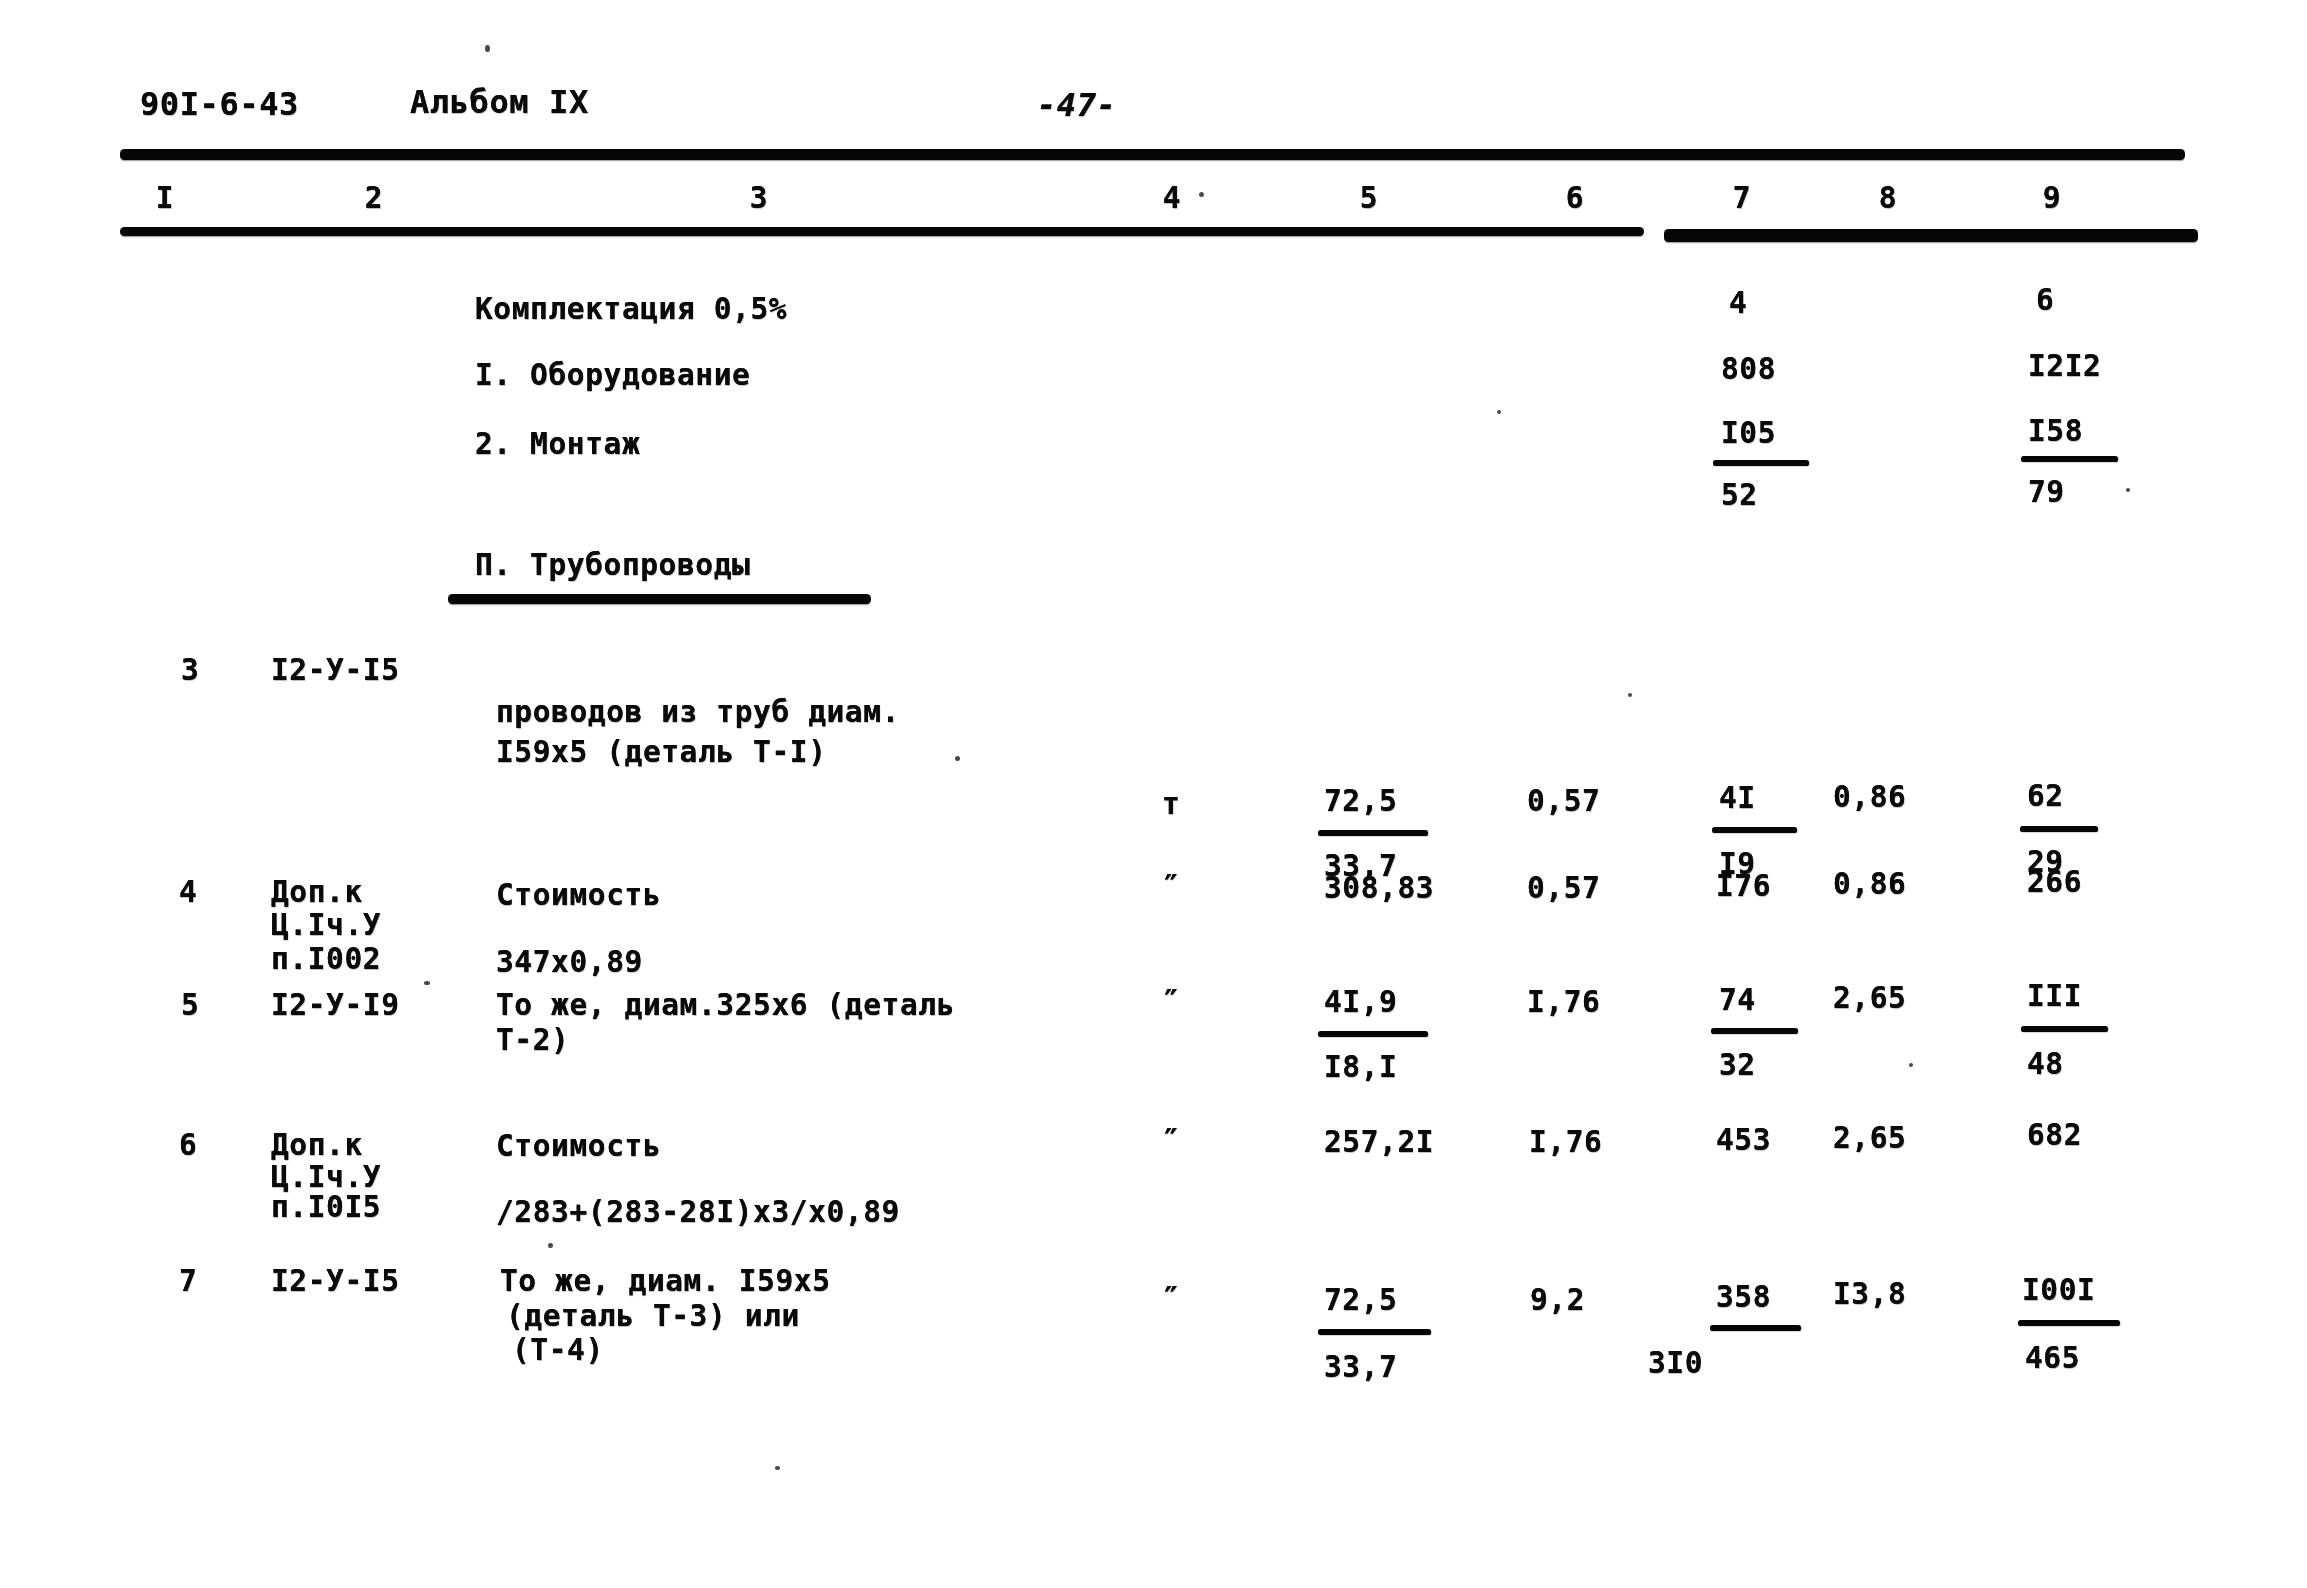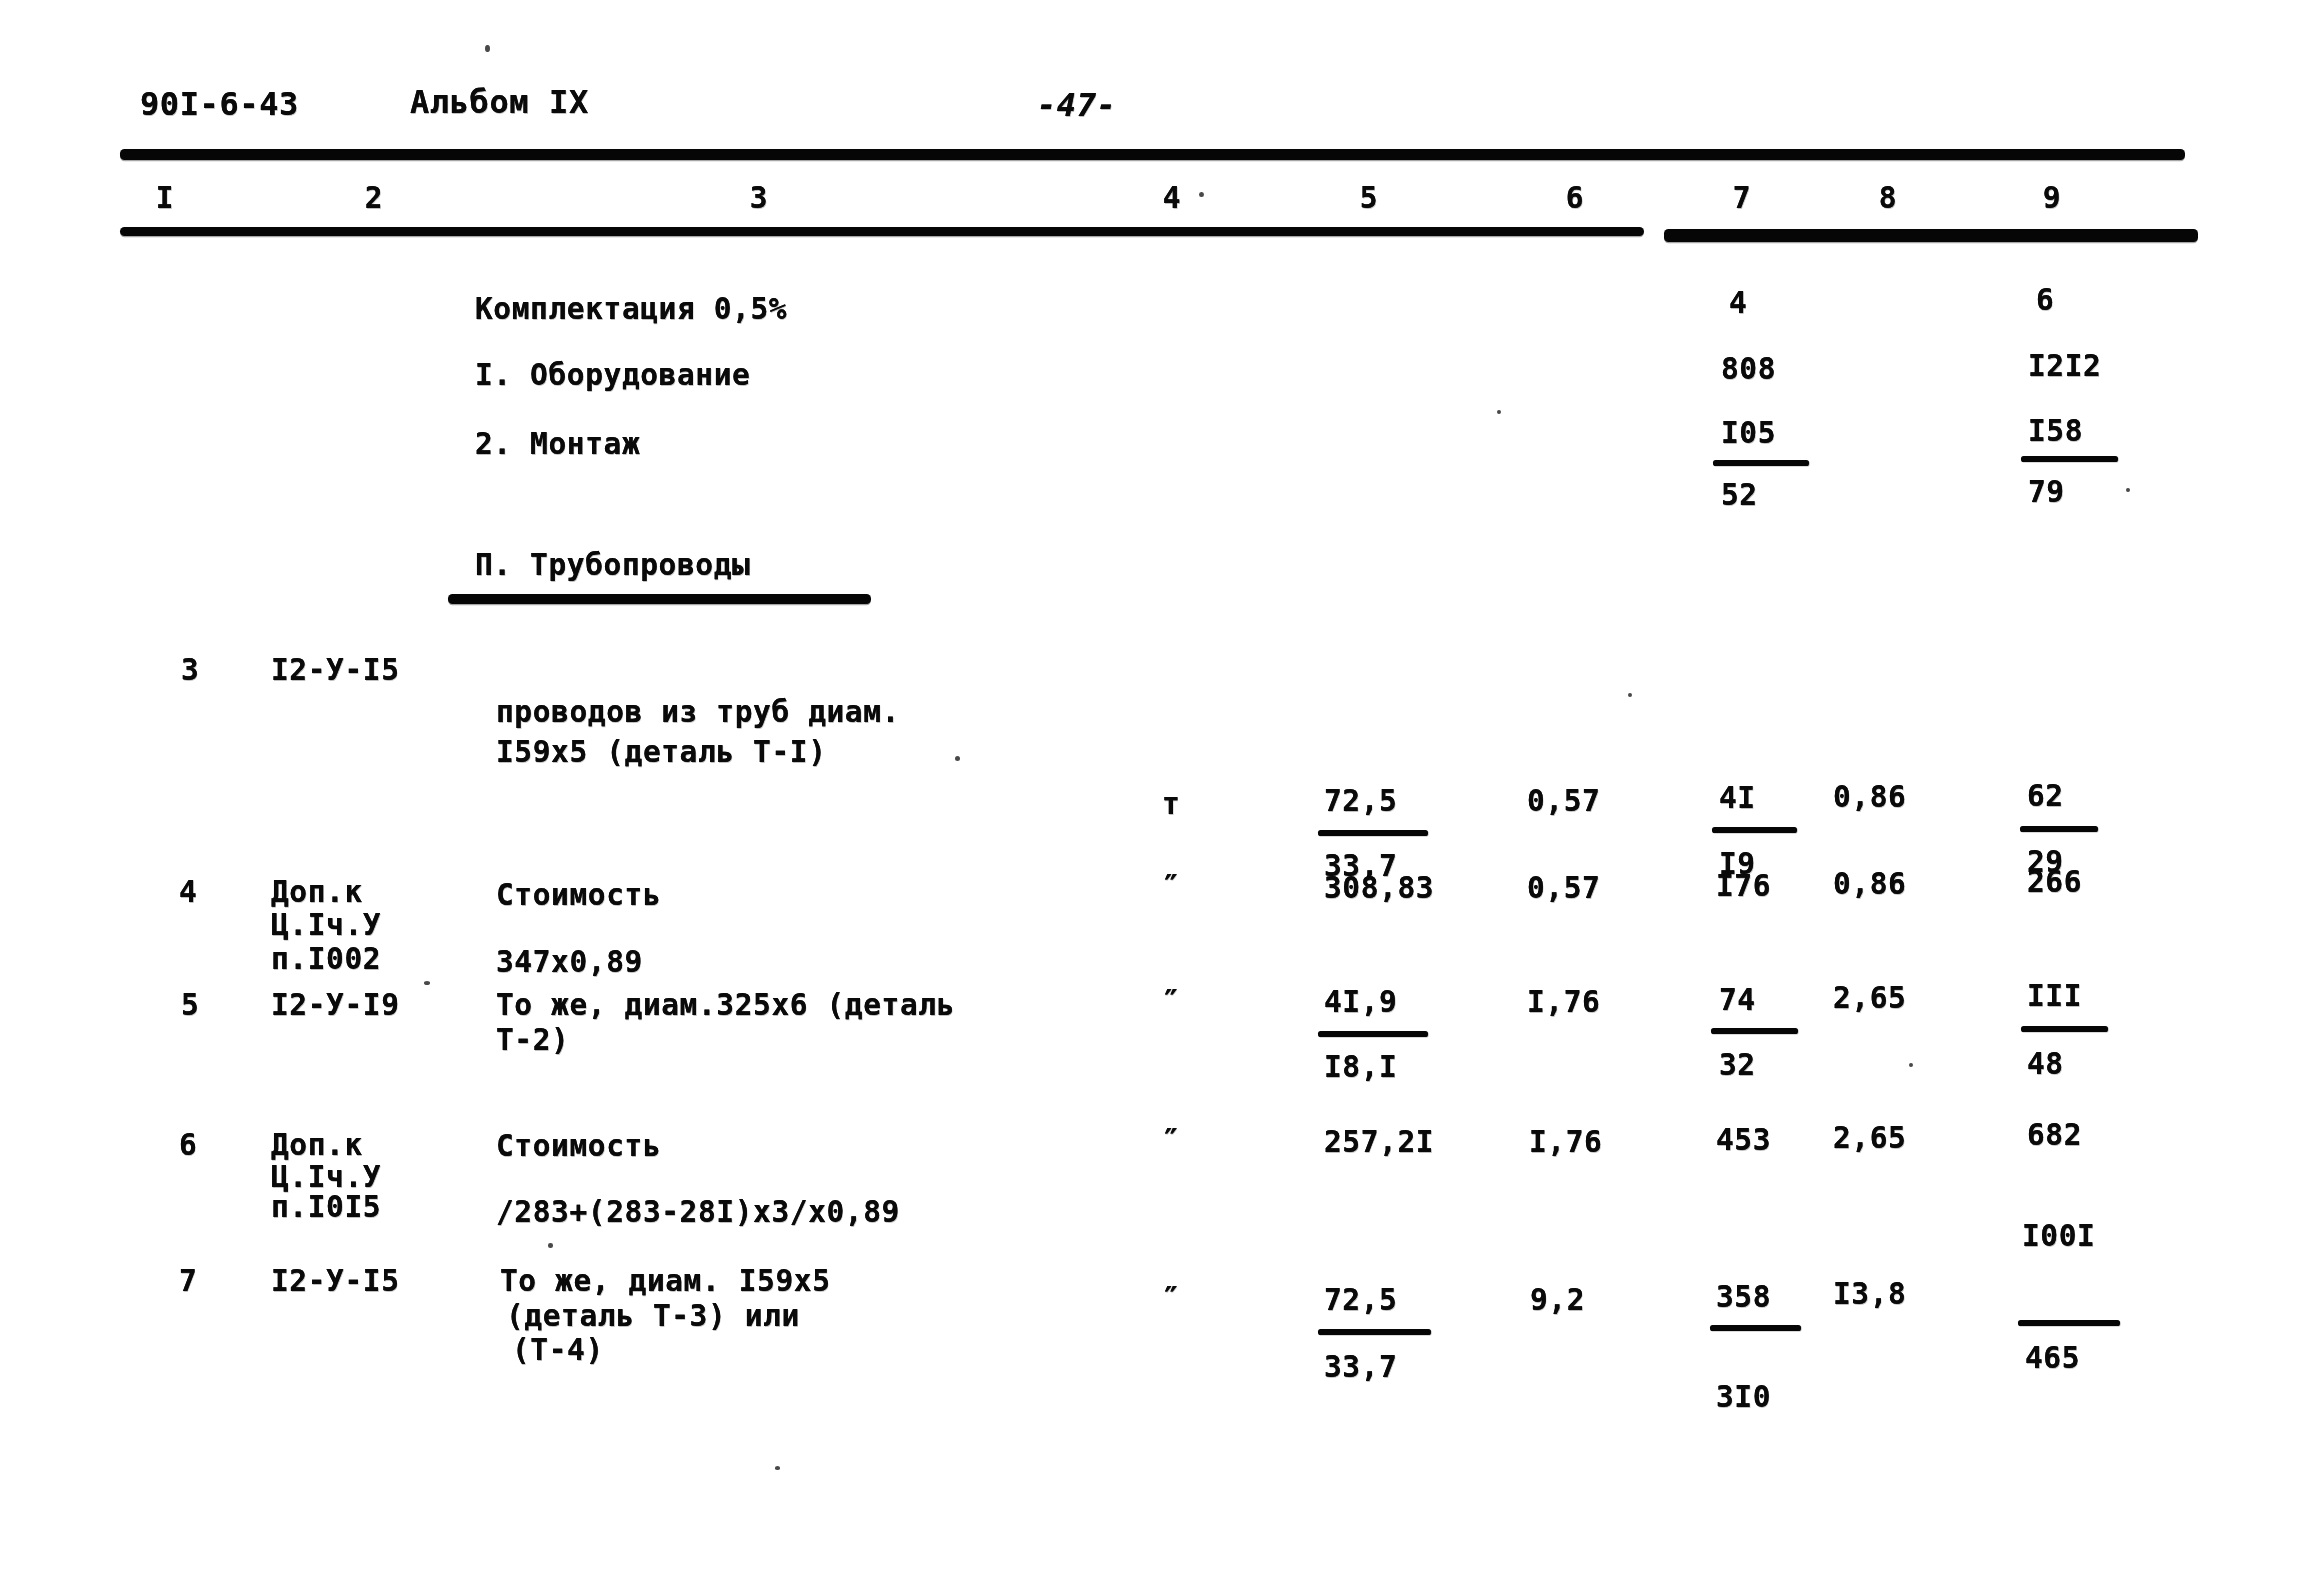--- a/index.html
+++ b/index.html
@@ -149,23 +149,23 @@
   <span class="t" style="left:500px;top:1265px;">То же, диам. I59x5</span>
   <span class="t" style="left:506px;top:1300px;">(деталь Т-3) или</span>
   <span class="t" style="left:512px;top:1334px;">(Т-4)</span>
   <span class="t" style="left:1162px;top:1282px;">″</span>
   <span class="t" style="left:1324px;top:1284px;">72,5</span>
   <div class="bar" style="left:1318px;top:1329px;width:113px;"></div>
   <span class="t" style="left:1324px;top:1351px;">33,7</span>
   <span class="t" style="left:1530px;top:1284px;">9,2</span>
   <span class="t" style="left:1716px;top:1281px;">358</span>
   <div class="bar" style="left:1710px;top:1325px;width:91px;"></div>
-  <span class="t" style="left:1716px;top:1347px;margin-top:34px;">3I0</span>
+  <span class="t" style="left:1648px;top:1347px;">3I0</span>
   <span class="t" style="left:1833px;top:1278px;">I3,8</span>
-  <span class="t" style="left:2022px;top:1220px;text-align:center;">I00I</span>
+  <span class="t" style="left:2022px;top:1274px;text-align:center;">I00I</span>
   <div class="bar" style="left:2018px;top:1320px;width:102px;"></div>
   <span class="t" style="left:2025px;top:1342px;">465</span>
 
   <div class="speck" style="left:485px;top:45px;width:4.5px;height:7px;"></div>
   <div class="speck" style="left:1199px;top:192px;width:4.5px;height:5.1px;"></div>
   <div class="speck" style="left:1497px;top:410px;width:3.8px;height:3.8px;"></div>
   <div class="speck" style="left:955px;top:756px;width:5.1px;height:5.1px;"></div>
   <div class="speck" style="left:424px;top:981px;width:6.4px;height:3.8px;"></div>
   <div class="speck" style="left:1909px;top:1063px;width:3.8px;height:3.8px;"></div>
   <div class="speck" style="left:775px;top:1466px;width:5.1px;height:3.8px;"></div>

